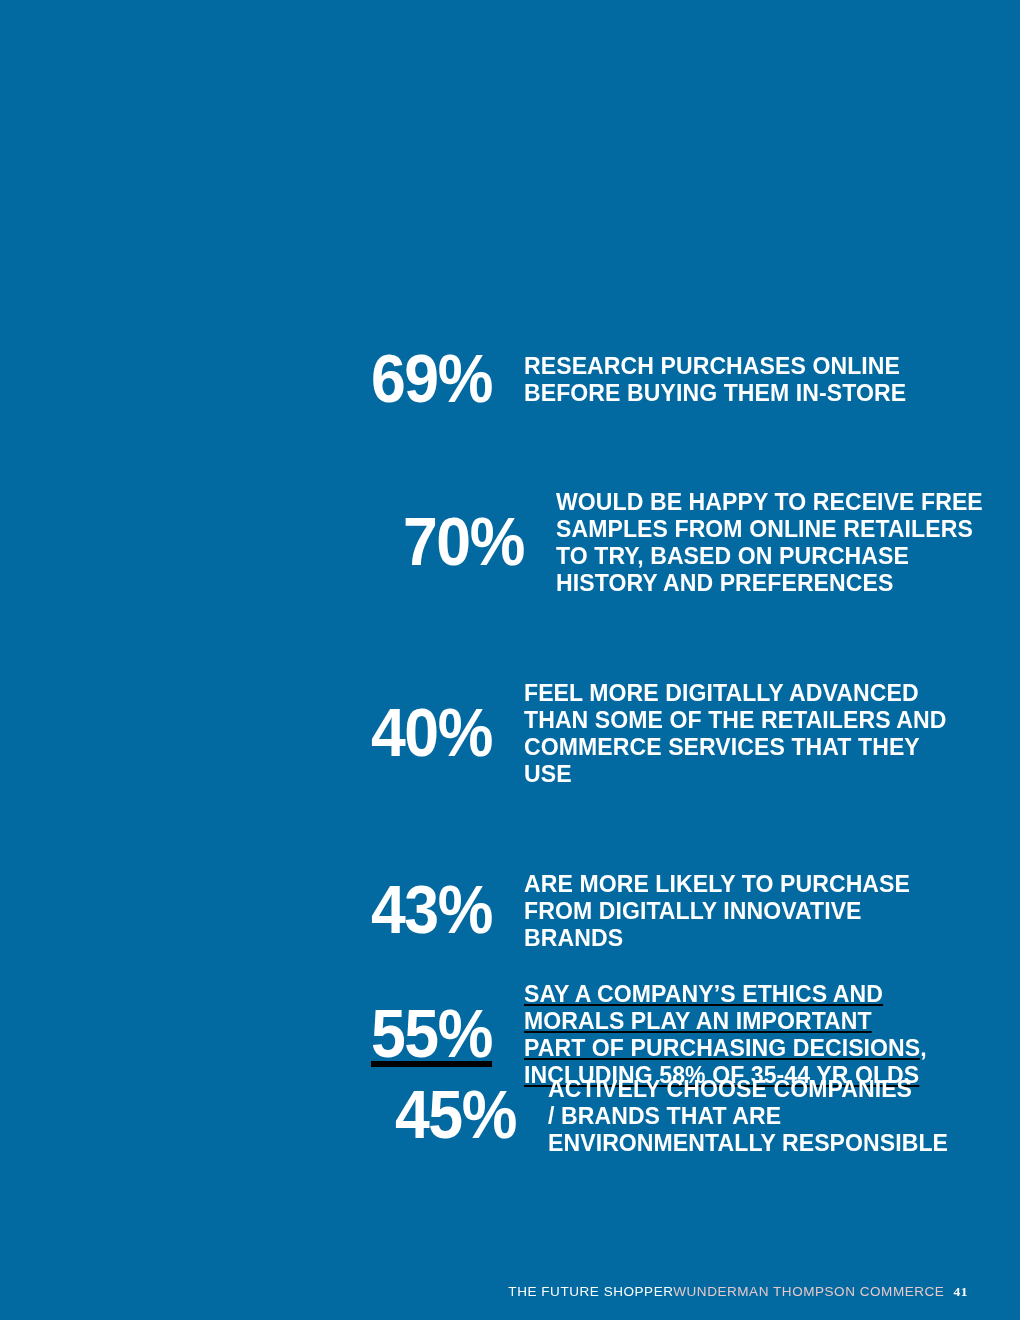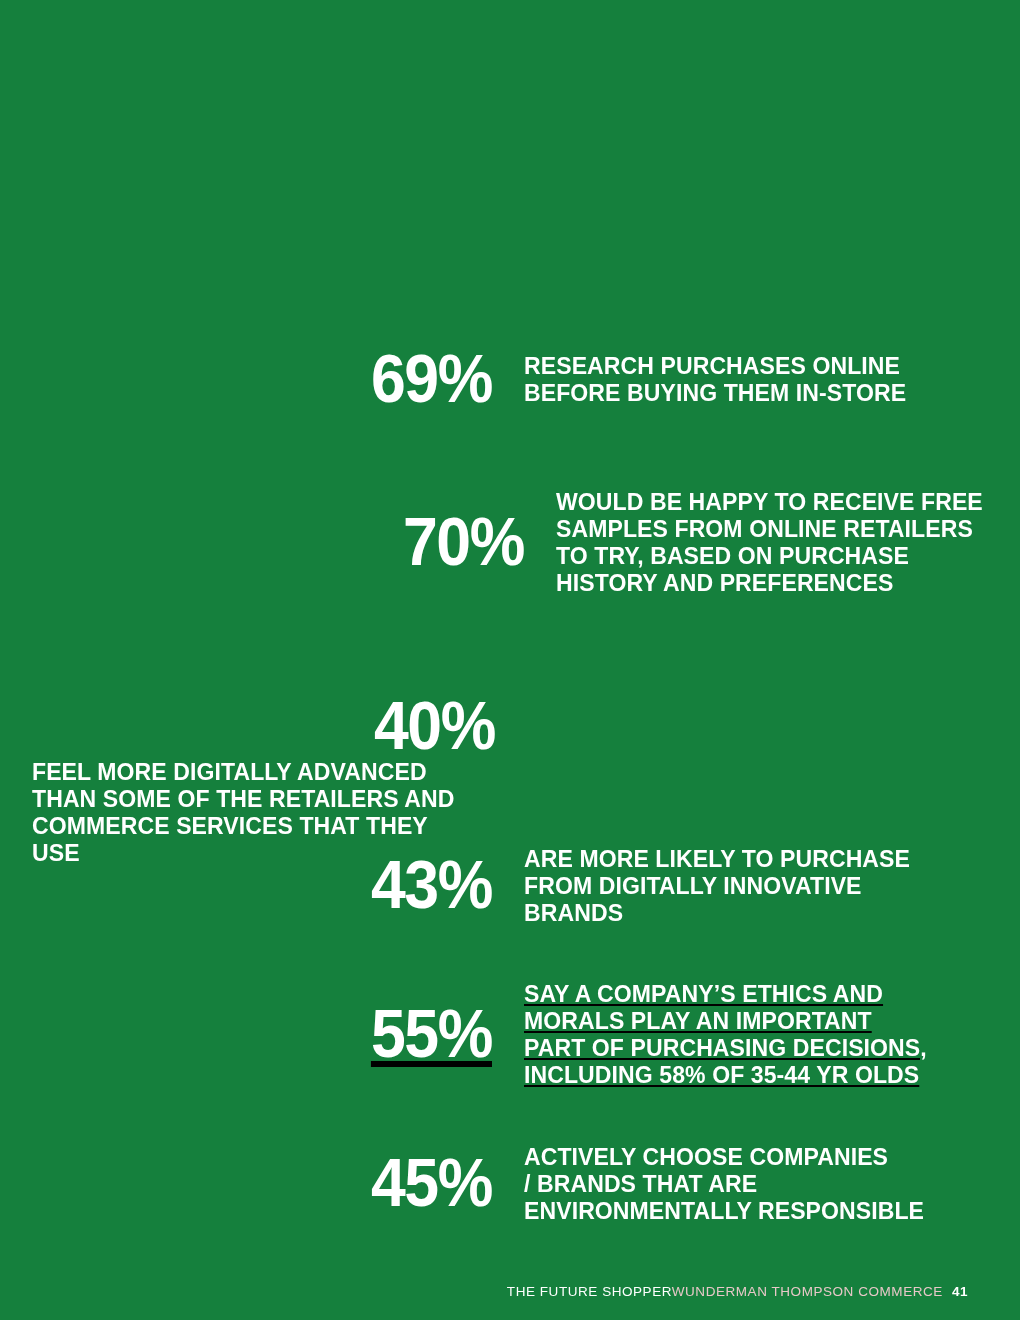--- a/index.html
+++ b/index.html
@@ -14,21 +14,21 @@
     background: #840000;
     font-family: "Liberation Sans", sans-serif;
     overflow: hidden;
     position: relative;
   }
 
   .page {
     position: relative;
     width: 1020px;
     height: 1320px;
-    background: #15803d;
+    background: #0369a1;
     box-sizing: border-box;
   }
 
   
   .stats-list {
     position: absolute;
     left: 0;
     top: 0;
     width: 1020px;
   }
@@ -66,24 +66,24 @@
     letter-spacing: 0.1px;
     text-transform: uppercase;
     transform: scaleX(0.94);
     transform-origin: left center;
     white-space: pre-line;
   }
 
   
   .row-0 { top: 343px;  height: 72px; }
   .row-1 { top: 483px;  height: 117px; padding-left: 32px; }
-  .row-2 { top: 693px;  height: 117px; flex-direction: column; }
-  .row-3 { top: 840px;  height: 90px; }
+  .row-2 { top: 674px;  height: 117px; }
+  .row-3 { top: 865px;  height: 90px; }
   .row-4 { top: 975px;  height: 117px; text-decoration: underline; }
-  .row-5 { top: 1138px; height: 90px; }
+  .row-5 { top: 1070px; height: 90px; padding-left: 24px; }
 
   
   .footer {
     position: absolute;
     left: 0;
     top: 1283px;
     width: 968px;
     text-align: right;
     font-family: "Liberation Sans", sans-serif;
     font-size: 13.5px;
@@ -101,20 +101,21 @@
   .footer-brand {
     color: #e8c8c8;
     font-weight: normal;
     margin-left: 0;
   }
 
   .footer-page {
     color: #ffffff;
     font-weight: bold;
     margin-left: 9px;
+    font-family: Liberation Serif, serif;
   }
 </style>
 </head>
 <body>
 
 <div class="page">
 
   <div class="stats-list">
 
     <div class="stat-row row-0">

